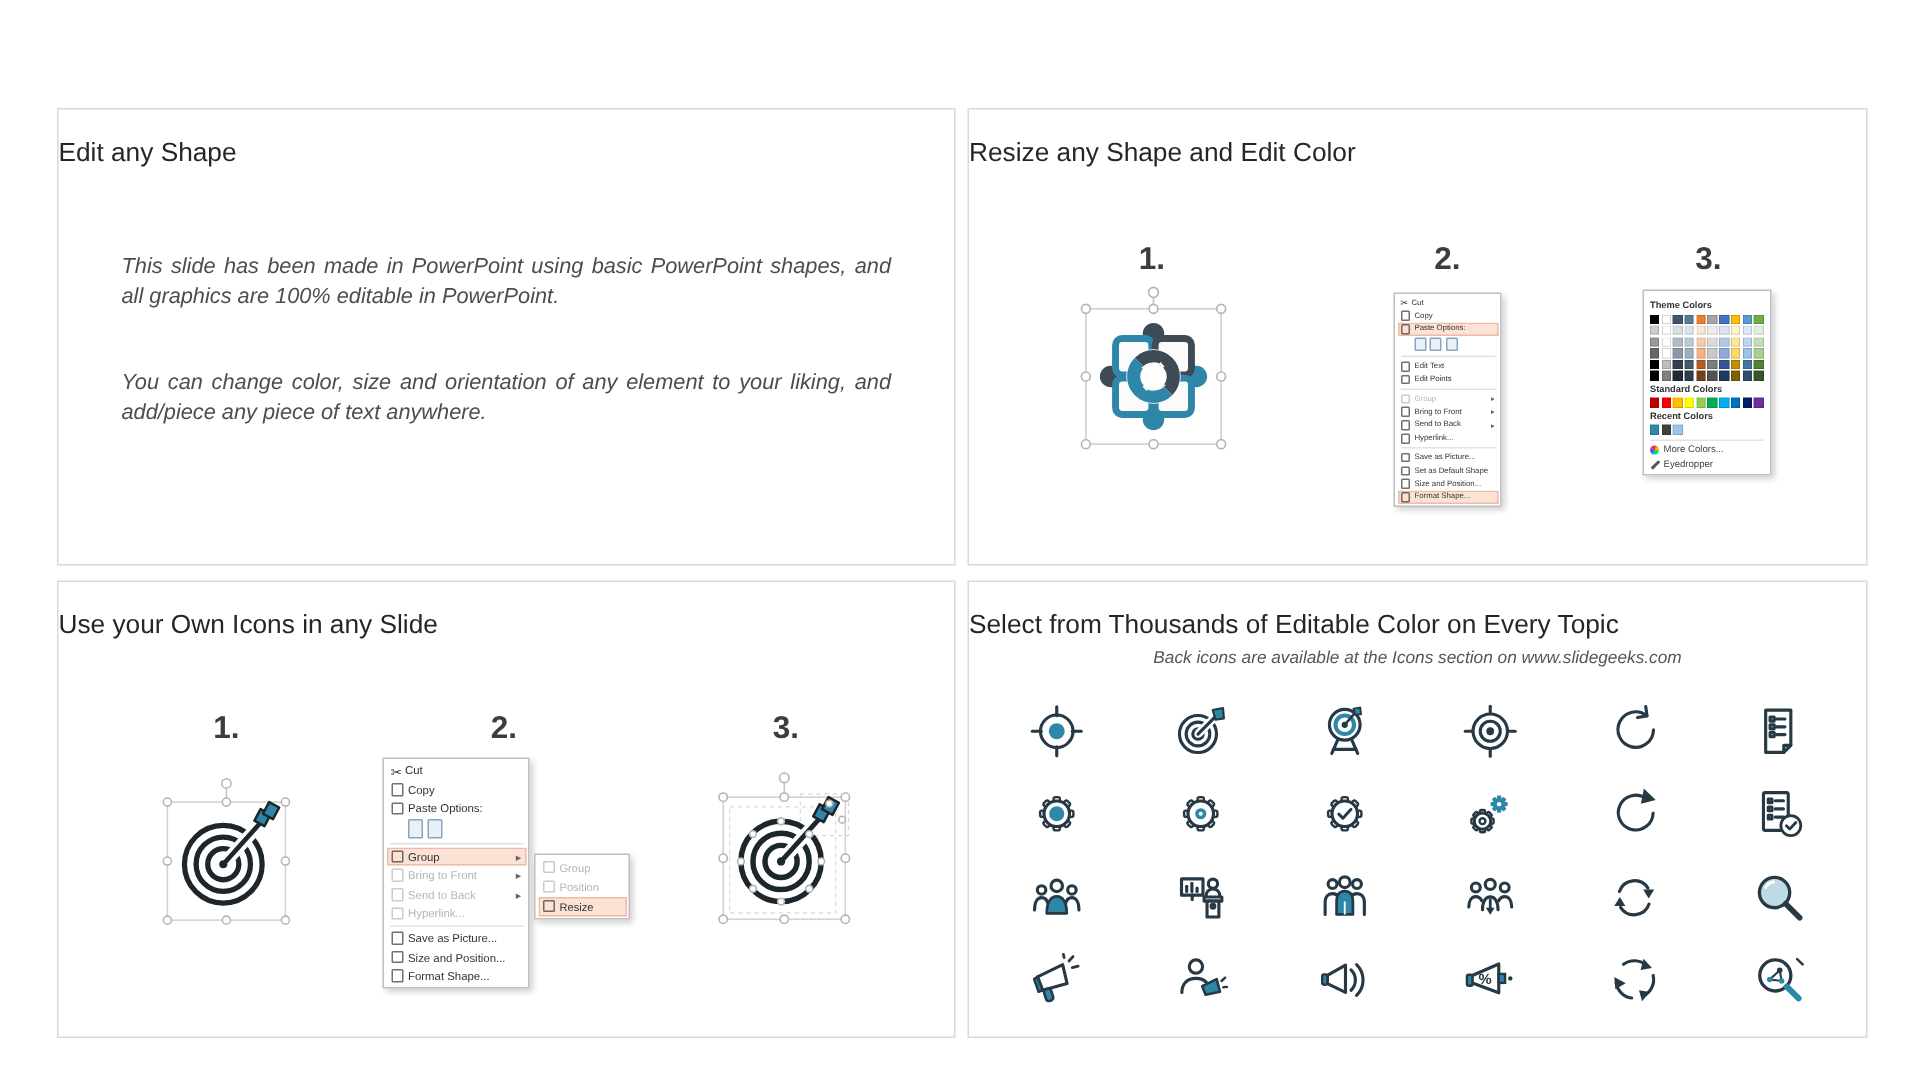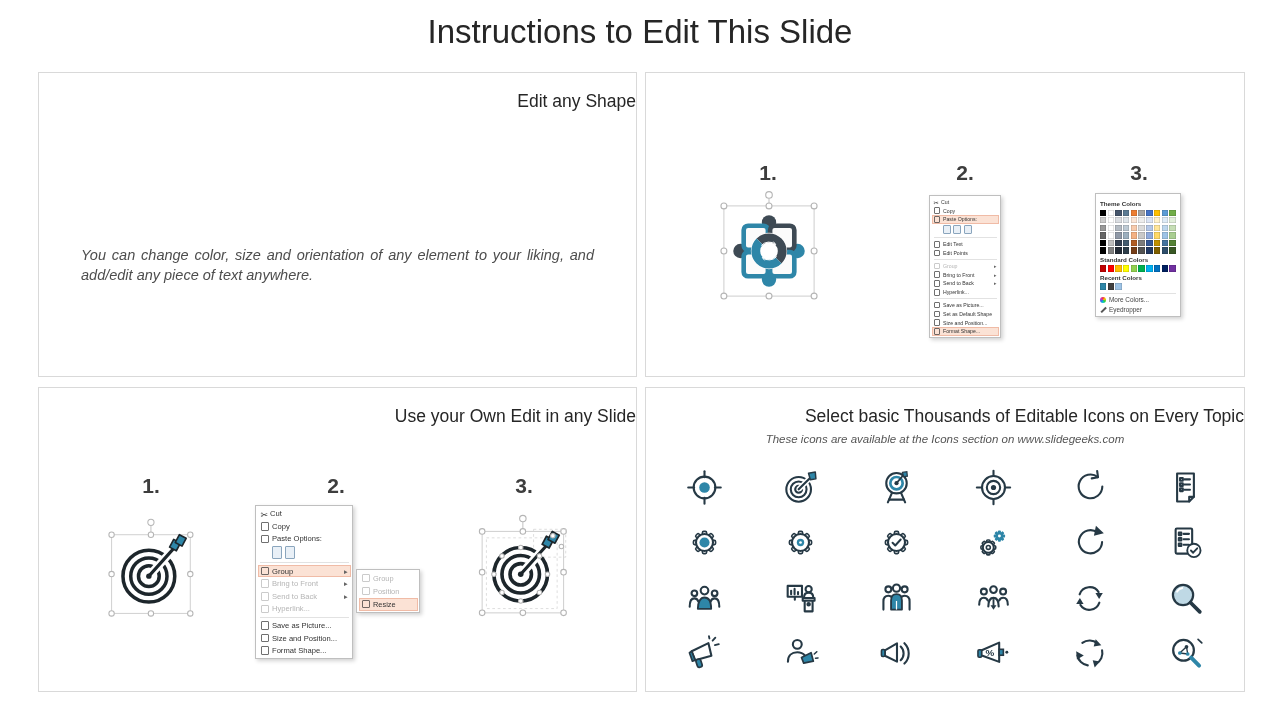--- a/index.html
+++ b/index.html
@@ -5,21 +5,21 @@
   html,body{margin:0;padding:0;background:#fff;}
   .stage{position:relative;width:1280px;height:720px;background:#ffffff;overflow:hidden;
          font-family:"Liberation Sans", sans-serif;color:#262626;}
   .slide-title{position:absolute;top:13px;left:0;right:0;text-align:center;
                font-size:33px;color:#262626;}
   .panel{position:absolute;background:#fff;border:1px solid #D9D9D9;}
   #p1{left:38px;top:72px;width:597px;height:303px;}
   #p2{left:645px;top:72px;width:598px;height:303px;}
   #p3{left:38px;top:387px;width:597px;height:303px;}
   #p4{left:645px;top:387px;width:598px;height:303px;}
-  .panel-heading{position:absolute;top:18px;left:0;right:0;text-align:right;font-size:17.5px;color:#262626;}
+  .panel-heading{position:absolute;top:18px;left:0;right:0;text-align:left;font-size:17.5px;color:#262626;}
   .body-text{position:absolute;left:42px;right:42px;font-size:14.5px;font-style:italic;
              color:#4d4d4d;text-align:justify;line-height:1.38;}
   #para1{top:95px;} #para2{top:172px;}
   .step-num{position:absolute;font-size:21px;font-weight:bold;color:#3d3d3d;width:60px;text-align:center;}
   .fig{position:absolute;}
   
   .menu{position:absolute;background:#fff;border:1px solid #BFBFBF;
         box-shadow:2px 2px 4px rgba(0,0,0,0.18);padding:1.5px;box-sizing:border-box;}
   .mrow{display:flex;align-items:center;gap:3px;color:#333;white-space:nowrap;position:relative;}
   .menu.sm{font-size:5.2px;width:72px;}
@@ -59,28 +59,29 @@
   .subtitle{position:absolute;top:45px;left:0;right:0;text-align:center;font-style:italic;
             font-size:11.5px;color:#555;}
   #icon-grid{position:absolute;left:10px;right:10px;top:72px;bottom:10px;display:grid;
              grid-template-columns:repeat(6,1fr);}
   .icon-cell{display:flex;align-items:center;justify-content:center;}
 </style>
 </head>
 <body>
 
 <div class="stage">
-  <div class="slide-title">Instructions to Edit This Slide</div>
 
   <div class="panel" id="p1">
     <div class="panel-heading">Edit any Shape</div>
-    <div class="body-text" id="para2">You can change color, size and orientation of any element to your liking, and add/edit any piece of text anywhere.</div>
+    <div class="body-text" id="para1">This slide has been made in PowerPoint using basic PowerPoint shapes, and all graphics are 100% editable in PowerPoint.</div>
+    <div class="body-text" id="para2">You can change color, size and orientation of any element to your liking, and add/piece any piece of text anywhere.</div>
   </div>
 
   <div class="panel" id="p2">
+    <div class="panel-heading">Resize any Shape and Edit Color</div>
     <div class="step-num" style="left:92px;top:88px;">1.</div>
     <div class="step-num" style="left:289px;top:88px;">2.</div>
     <div class="step-num" style="left:463px;top:88px;">3.</div>
     <svg class="fig" id="shape-fig" style="left:68px;top:114px;" width="110" height="128" viewBox="0 0 100 116">
         <line x1="50" y1="10" x2="50" y2="17" stroke="#c6c6c6" stroke-width="1"></line>
   <circle cx="50" cy="7" r="3" fill="#fff" stroke="#b5b5b5" stroke-width="1"></circle>
   <rect x="9" y="17" width="82" height="82" fill="none" stroke="#d2d2d2" stroke-width="1"></rect>
         <circle cx="9" cy="17" r="2.7" fill="#fff" stroke="#b5b5b5" stroke-width="1"></circle>
         <circle cx="50" cy="17" r="2.7" fill="#fff" stroke="#b5b5b5" stroke-width="1"></circle>
         <circle cx="91" cy="17" r="2.7" fill="#fff" stroke="#b5b5b5" stroke-width="1"></circle>
@@ -269,21 +270,21 @@
           <span>More Colors...</span>
         </div>
         <div class="g-item">
           <div class="g-ico pen"></div>
           <span>Eyedropper</span>
         </div>
       </div>
   </div>
 
   <div class="panel" id="p3">
-    <div class="panel-heading">Use your Own Edit in any Slide</div>
+    <div class="panel-heading">Use your Own Icons in any Slide</div>
     <div class="step-num" style="left:82px;top:86px;">1.</div>
     <div class="step-num" style="left:267px;top:86px;">2.</div>
     <div class="step-num" style="left:455px;top:86px;">3.</div>
     <svg class="fig" id="target-fig-1" style="left:62px;top:126px;" width="104" height="116" viewBox="0 0 100 112">
         <line x1="48" y1="11" x2="48" y2="20" stroke="#c6c6c6" stroke-width="1"></line>
   <circle cx="48" cy="8" r="3" fill="#fff" stroke="#b5b5b5" stroke-width="1"></circle>
   <rect x="10" y="20" width="76" height="76" fill="none" stroke="#d2d2d2" stroke-width="1"></rect>
         <circle cx="10" cy="20" r="2.6" fill="#fff" stroke="#b5b5b5" stroke-width="1"></circle>
         <circle cx="48" cy="20" r="2.6" fill="#fff" stroke="#b5b5b5" stroke-width="1"></circle>
         <circle cx="86" cy="20" r="2.6" fill="#fff" stroke="#b5b5b5" stroke-width="1"></circle>
@@ -399,22 +400,22 @@
         <circle cx="28.5" cy="43" r="2.1" fill="#fff" stroke="#b5b5b5" stroke-width="1"></circle>
         <circle cx="63.5" cy="43" r="2.1" fill="#fff" stroke="#b5b5b5" stroke-width="1"></circle>
         <circle cx="28.5" cy="77" r="2.1" fill="#fff" stroke="#b5b5b5" stroke-width="1"></circle>
         <circle cx="63.5" cy="77" r="2.1" fill="#fff" stroke="#b5b5b5" stroke-width="1"></circle>
         <circle cx="76" cy="24" r="2.1" fill="#fff" stroke="#b5b5b5" stroke-width="1"></circle>
         <circle cx="84" cy="34" r="2.1" fill="#fff" stroke="#b5b5b5" stroke-width="1"></circle>
       </svg>
   </div>
 
   <div class="panel" id="p4">
-    <div class="panel-heading">Select basic Thousands of Editable Icons on Every Topic</div>
-    <div class="subtitle">These icons are available at the Icons section on www.slidegeeks.com</div>
+    <div class="panel-heading">Select from Thousands of Editable Color on Every Topic</div>
+    <div class="subtitle">Back icons are available at the Icons section on www.slidegeeks.com</div>
     <div id="icon-grid">
         <div class="icon-cell">
           <svg viewBox="0 0 30 30" width="37" height="37">
             <g fill="none" stroke="#263945" stroke-width="1.7" stroke-linecap="round" stroke-linejoin="round">
               <circle cx="15" cy="15" r="8.8"></circle>
               <line x1="15" y1="1.8" x2="15" y2="6.6"></line>
               <line x1="15" y1="23.4" x2="15" y2="28.2"></line>
               <line x1="1.8" y1="15" x2="6.6" y2="15"></line>
               <line x1="23.4" y1="15" x2="28.2" y2="15"></line>
             </g>

